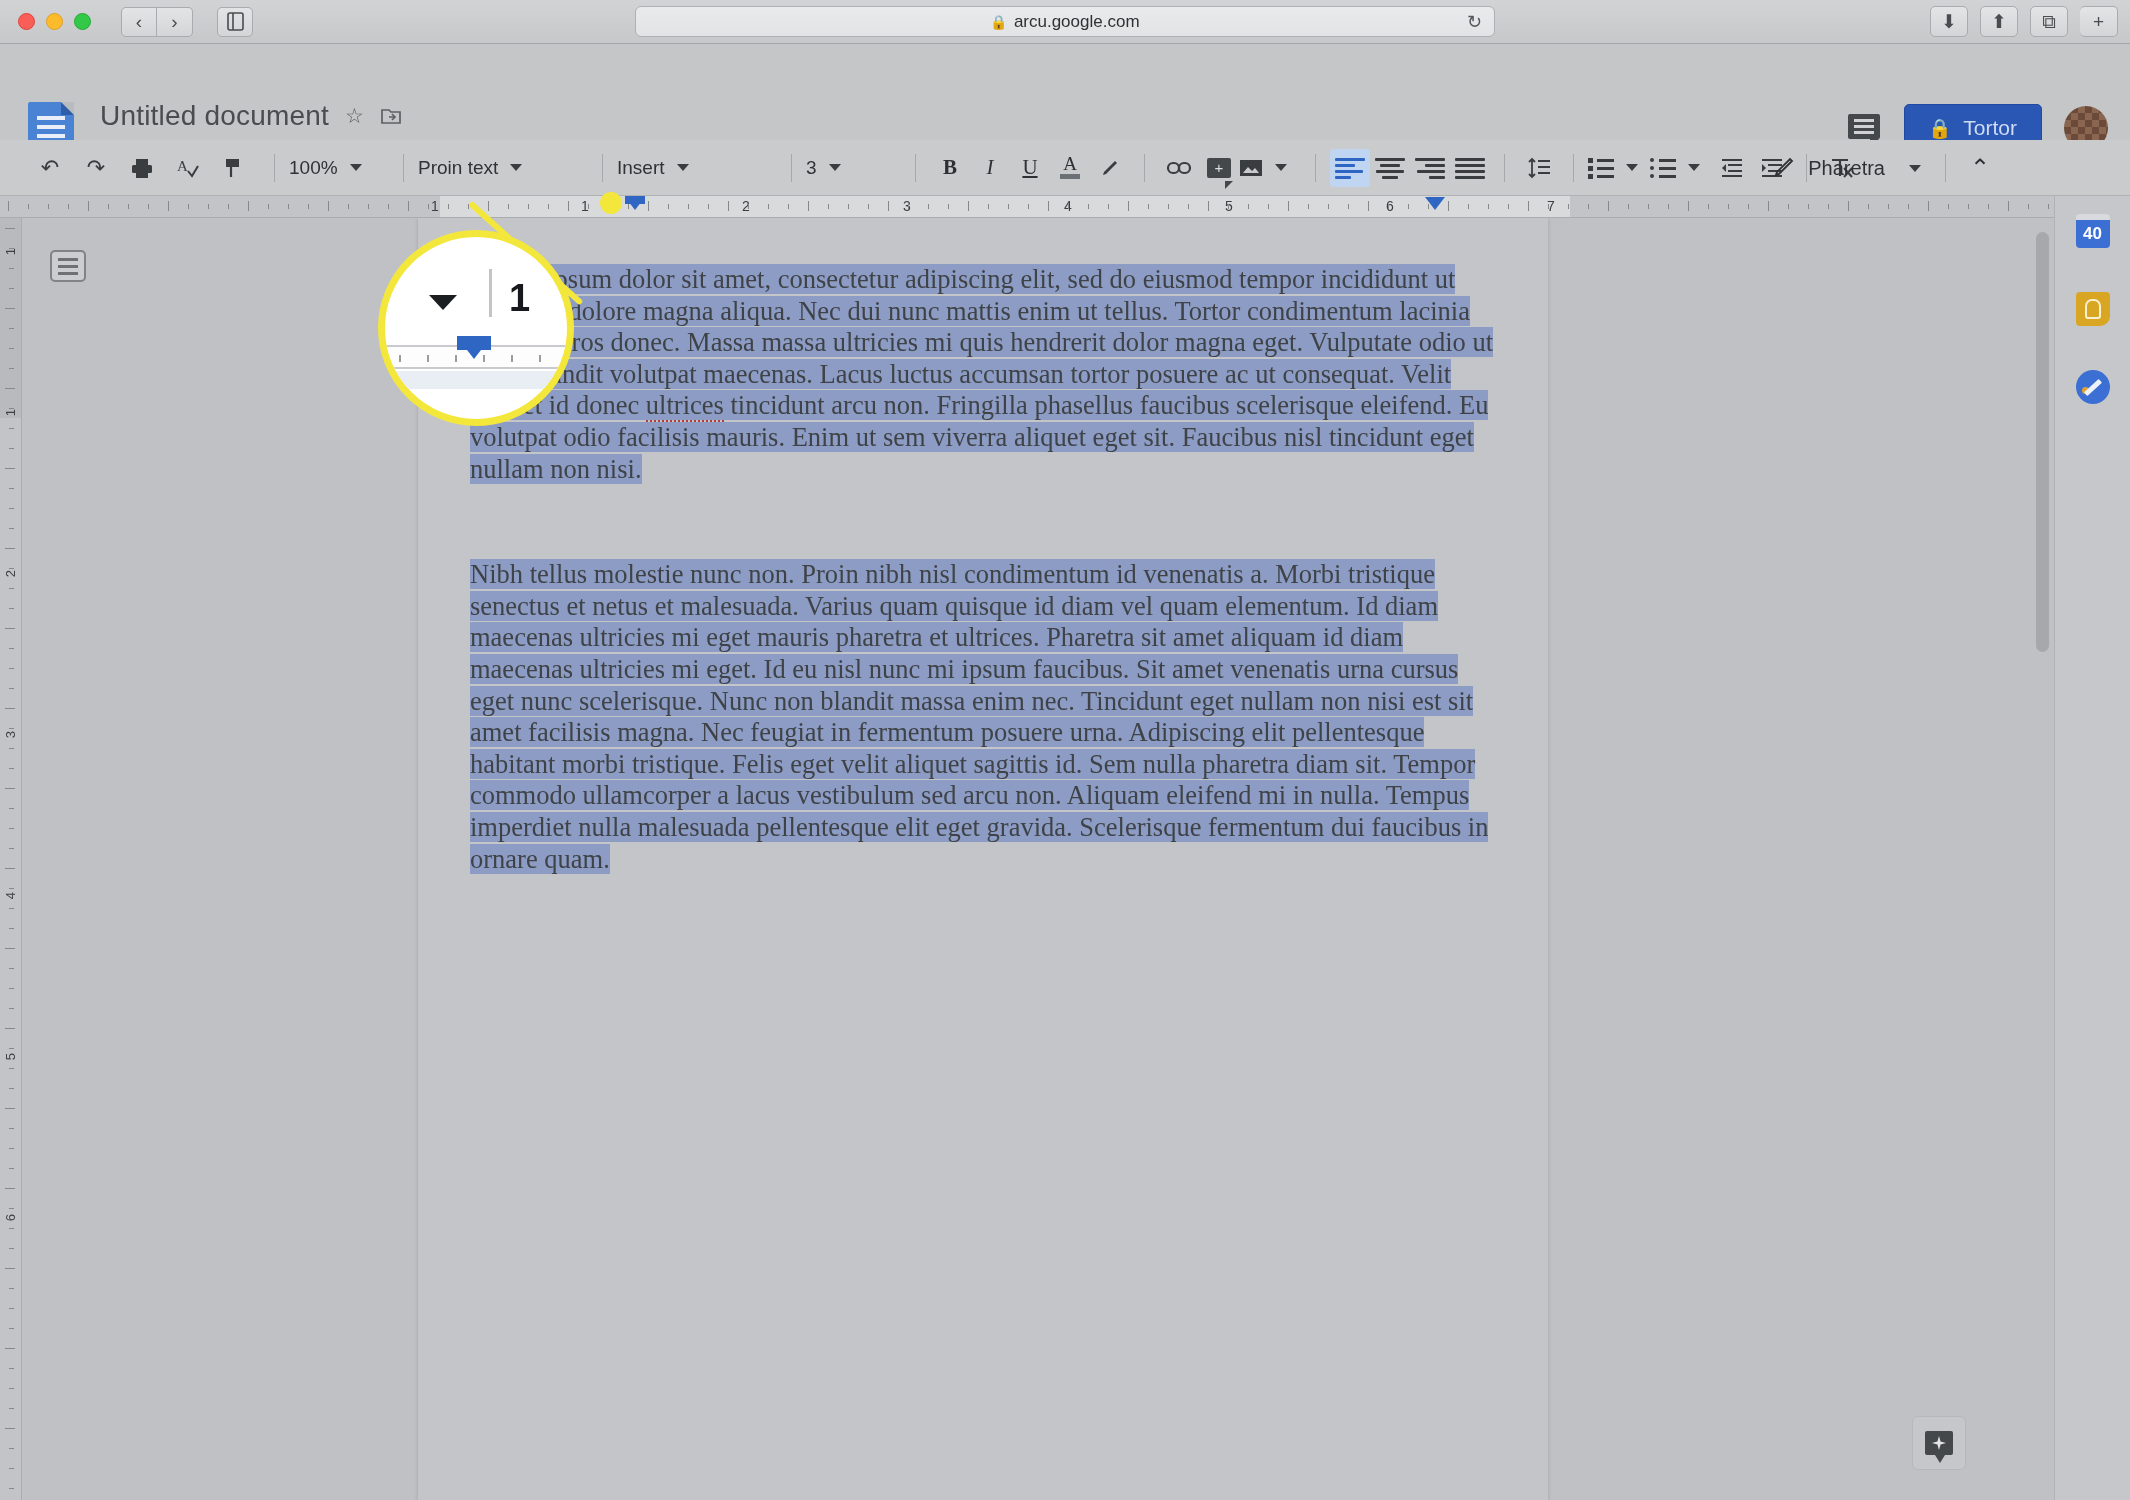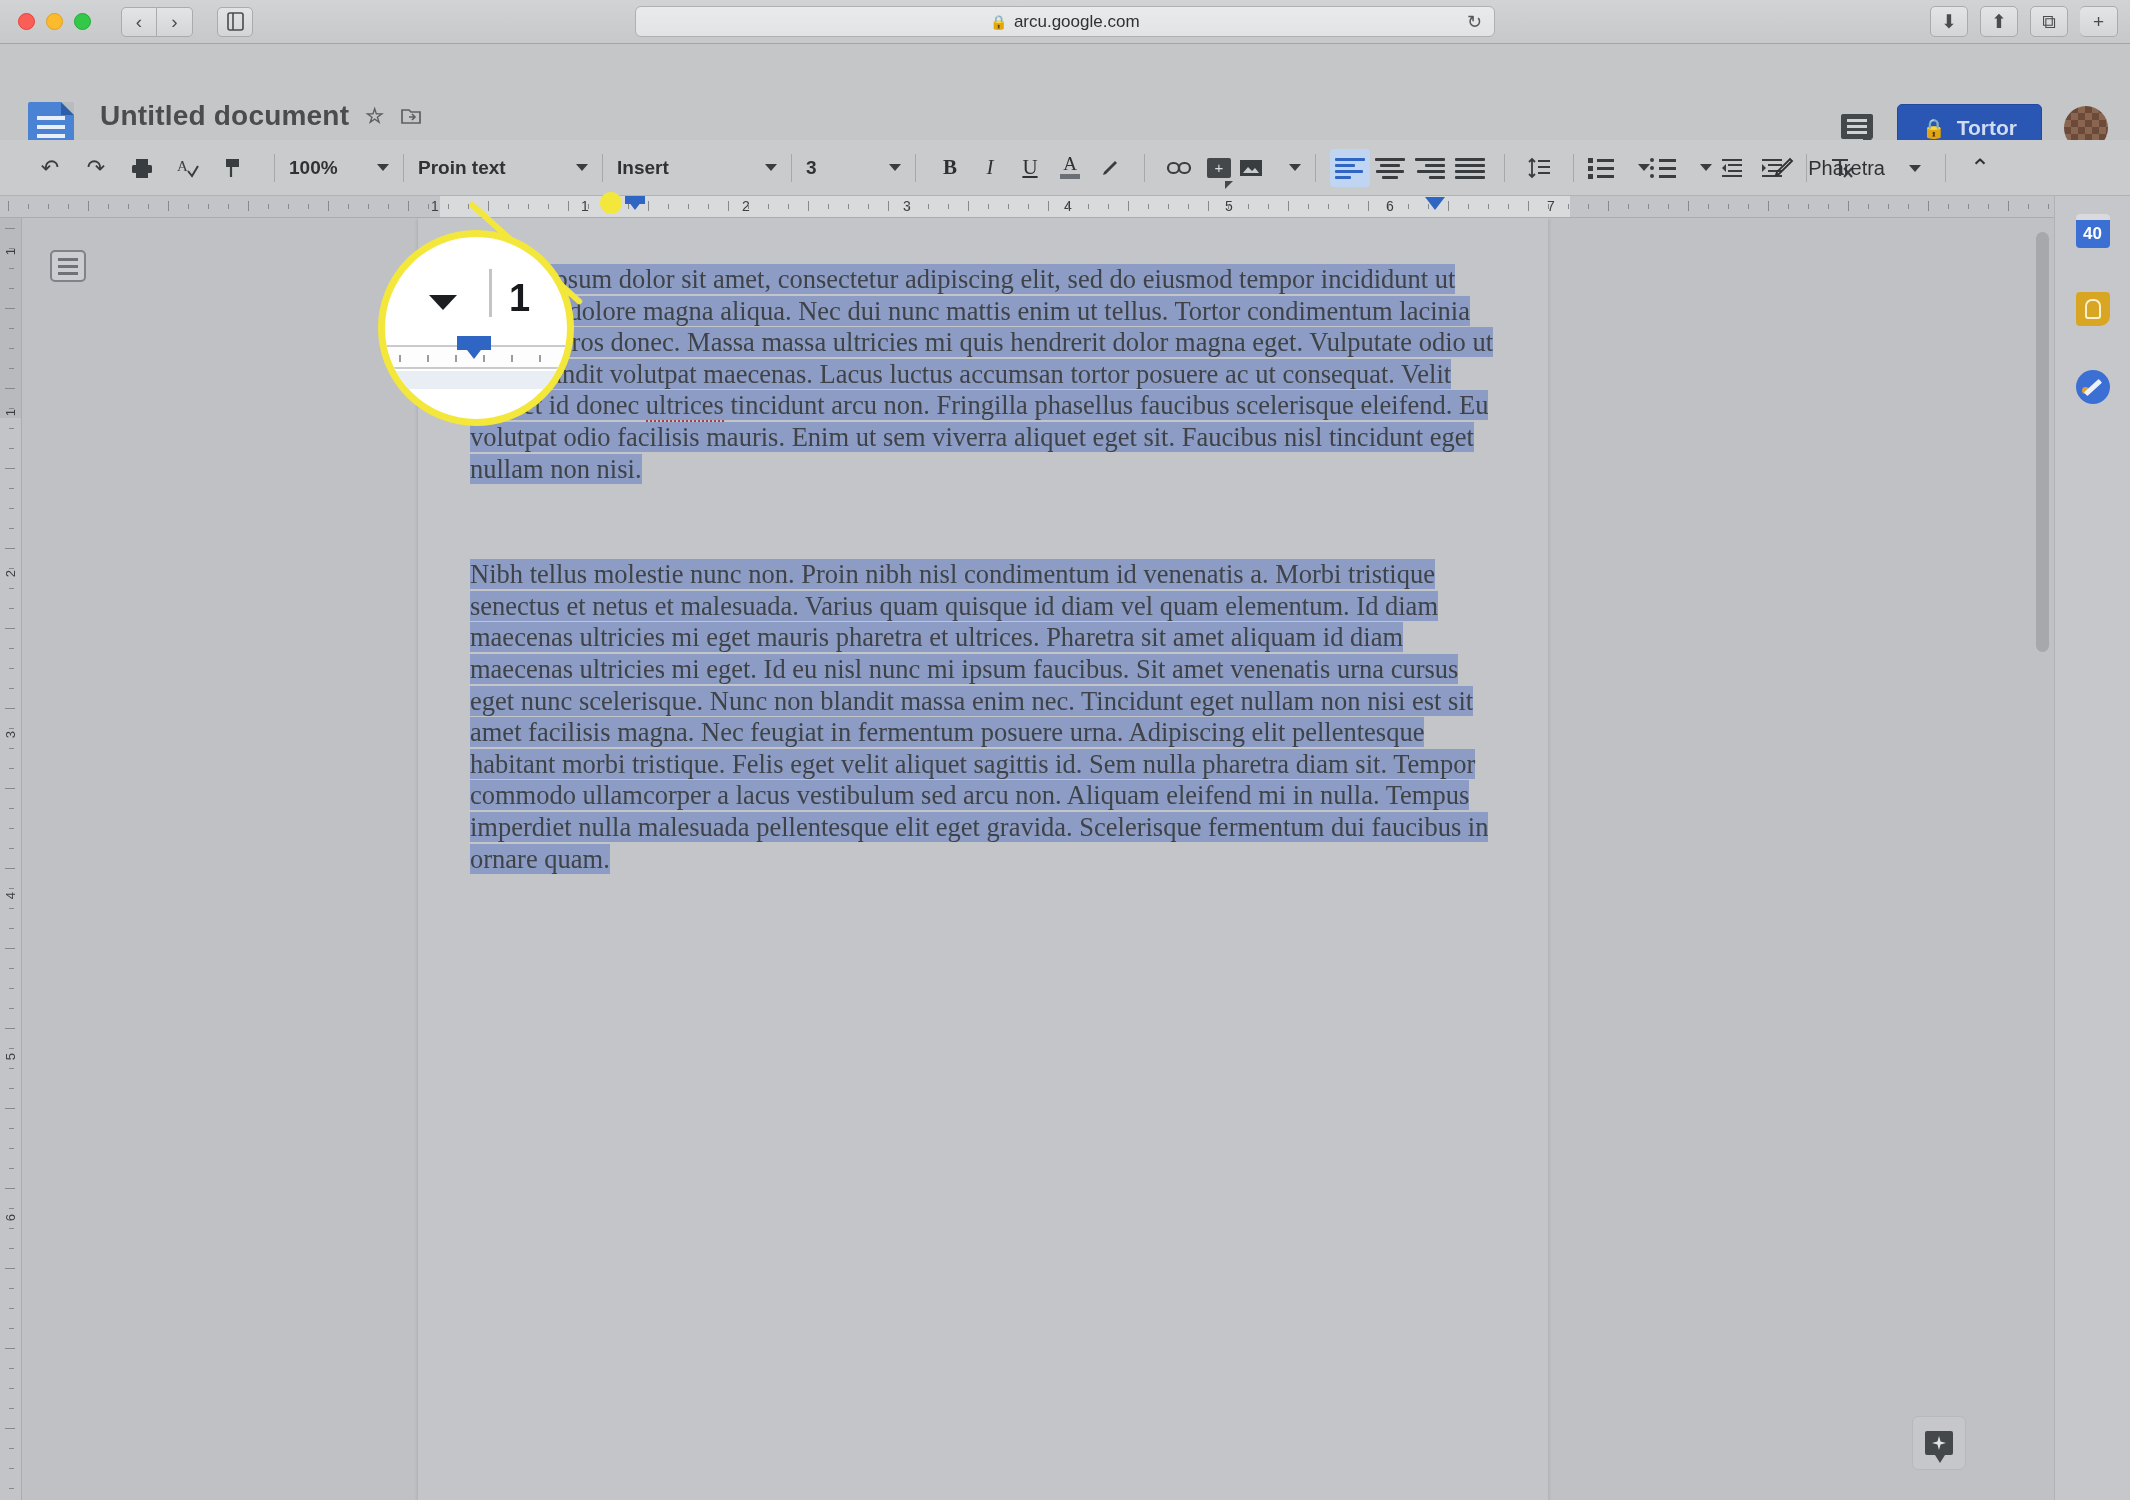--- a/index.html
+++ b/index.html
@@ -46,21 +46,20 @@
     position: absolute; right: 12px; top: 50%; transform: translateY(-50%);
     font-size: 18px; color: #55585b;
   }
   .chrome-right { position: absolute; right: 12px; top: 6px; display: flex; gap: 12px; align-items: center; }
   .chrome-right .chrome-btn { width: 38px; height: 31px; border-radius: 5px; }
 
   
   .docs-header {
     position: absolute; top: 44px; left: 0; width: 2130px; height: 96px;
     background: #c4c6c8;
-    font-weight: bold;
   }
   .doc-logo {
     position: absolute; left: 28px; top: 58px; width: 46px; height: 58px;
     background: #4a82d4; border-radius: 2px;
   }
   .doc-logo:after {
     content: ""; position: absolute; left: 9px; top: 14px; width: 28px; height: 30px;
     background: repeating-linear-gradient(#e9eef8 0 4px, transparent 4px 9px);
   }
   .doc-logo:before {
@@ -101,22 +100,22 @@
   
   .toolbar {
     position: absolute; top: 140px; left: 0; width: 2130px; height: 56px;
     background: #c9cbcd; border-bottom: 1px solid #b0b2b5;
     display: flex; align-items: center; padding-left: 30px;
   }
   .tb { display: flex; align-items: center; justify-content: center; color: #3a3d40; }
   .tb-icon { width: 40px; height: 40px; font-size: 22px; margin-right: 6px; }
   .tb-sep { width: 1px; height: 28px; background: #a6a8ab; margin: 0 14px; }
   .tb-drop {
-    display: flex; align-items: center; justify-content: space-between;
-    font-size: 19px; color: #303336; height: 38px; font-weight: bold;
+    display: flex; align-items: center; justify-content: flex-start;
+    font-size: 19px; color: #303336; height: 38px;
   }
   .caret { width: 0; height: 0; border-left: 6px solid transparent; border-right: 6px solid transparent;
            border-top: 7px solid #3a3d40; margin-left: 12px; }
   .tb-btn { width: 40px; height: 38px; font-size: 21px; display:flex; align-items:center; justify-content:center; color:#2e3134; }
   .align-icon { width: 30px; height: 20px; position: relative; }
   .align-icon i { position: absolute; height: 3px; background: #3a3d40; border-radius: 1px; left: 0; }
   .align-icon.active i { background: #2f66c4; }
   .tb-btn.active { background: #c0d5f2; border-radius: 4px; }
   .list-icon { width: 26px; height: 20px; position: relative; }
   .list-icon i { position: absolute; height: 3px; background: #3a3d40; left: 9px; right: 0; }

